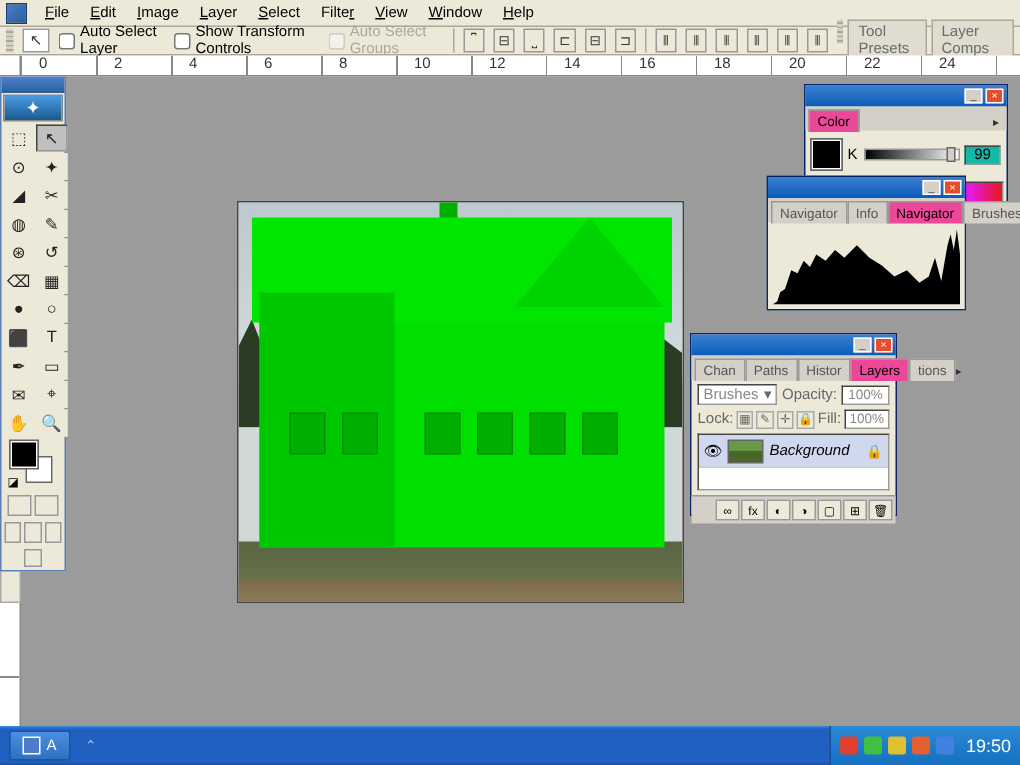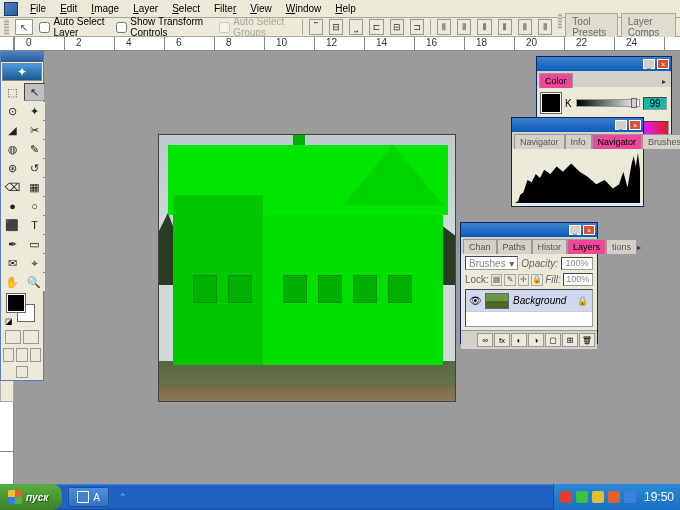--- a/index.html
+++ b/index.html
@@ -86,21 +86,21 @@
 .hist-panel { top: 117px; left: 511px; width: 133px; }
 .hist-body { height: 58px; background: #ece9d8; padding: 3px; }
 .hist-svg { width: 100%; height: 100%; background: #ece9d8; }
 
 
 .layers-panel { top: 222px; left: 460px; width: 138px; height: 122px; }
 .layers-opts { padding: 3px 4px; display: flex; flex-direction: column; gap: 3px; }
 .opt-row { display: flex; align-items: center; gap: 3px; }
 .dropdown { flex: 1; height: 14px; border: 1px inset #999; background: #fff; padding: 0 3px; color: #888; display: flex; align-items: center; justify-content: space-between; }
 .dropdown::after { content: "▾"; color: #666; }
-.fld-lbl { color: #666; font-style: italic; }
+.fld-lbl { color: #666; }
 .pct { width: 32px; height: 13px; border: 1px inset #999; background: #fff; text-align: center; color: #888; font-size: 9px; }
 .lock-row { display: flex; align-items: center; gap: 2px; color: #666; }
 .lock-icn { width: 12px; height: 12px; border: 1px solid #aaa; font-size: 8px; display: flex; align-items: center; justify-content: center; }
 .layer-list { background: #fff; border: 1px inset #999; height: 38px; overflow: hidden; }
 .layer-row { height: 22px; background: #d0d8f0; display: flex; align-items: center; gap: 4px; padding: 0 3px; border-bottom: 1px solid #ccc; }
 .eye { width: 12px; font-size: 10px; }
 .layer-thumb { width: 24px; height: 16px; background: linear-gradient(#689848 50%, #486828 50%); border: 1px solid #666; }
 .layer-name { font-style: italic; color: #000; }
 .lock-ind { margin-left: auto; font-size: 9px; }
 .layer-btns { display: flex; justify-content: flex-end; gap: 1px; padding: 2px; background: #d4d0c8; border-top: 1px solid #999; }
@@ -342,24 +342,20 @@
     <div class="lyr-btn">fx</div>
     <div class="lyr-btn">◐</div>
     <div class="lyr-btn">◑</div>
     <div class="lyr-btn">▢</div>
     <div class="lyr-btn">⊞</div>
     <div class="lyr-btn">🗑</div>
   </div>
 </div>
 
 <div class="taskbar">
-  <div class="start">
-    <div class="start-icon"></div>
-    <span>пуск</span>
-  </div>
   <div class="task-btn">
     <div class="task-ico"></div>
     <span>A</span>
   </div>
   <div class="chev">⌃</div>
   <div class="tray">
     <div class="tray-icn" style="background:#e04030"></div>
     <div class="tray-icn" style="background:#40c040"></div>
     <div class="tray-icn" style="background:#e0c030"></div>
     <div class="tray-icn" style="background:#e06030"></div>

